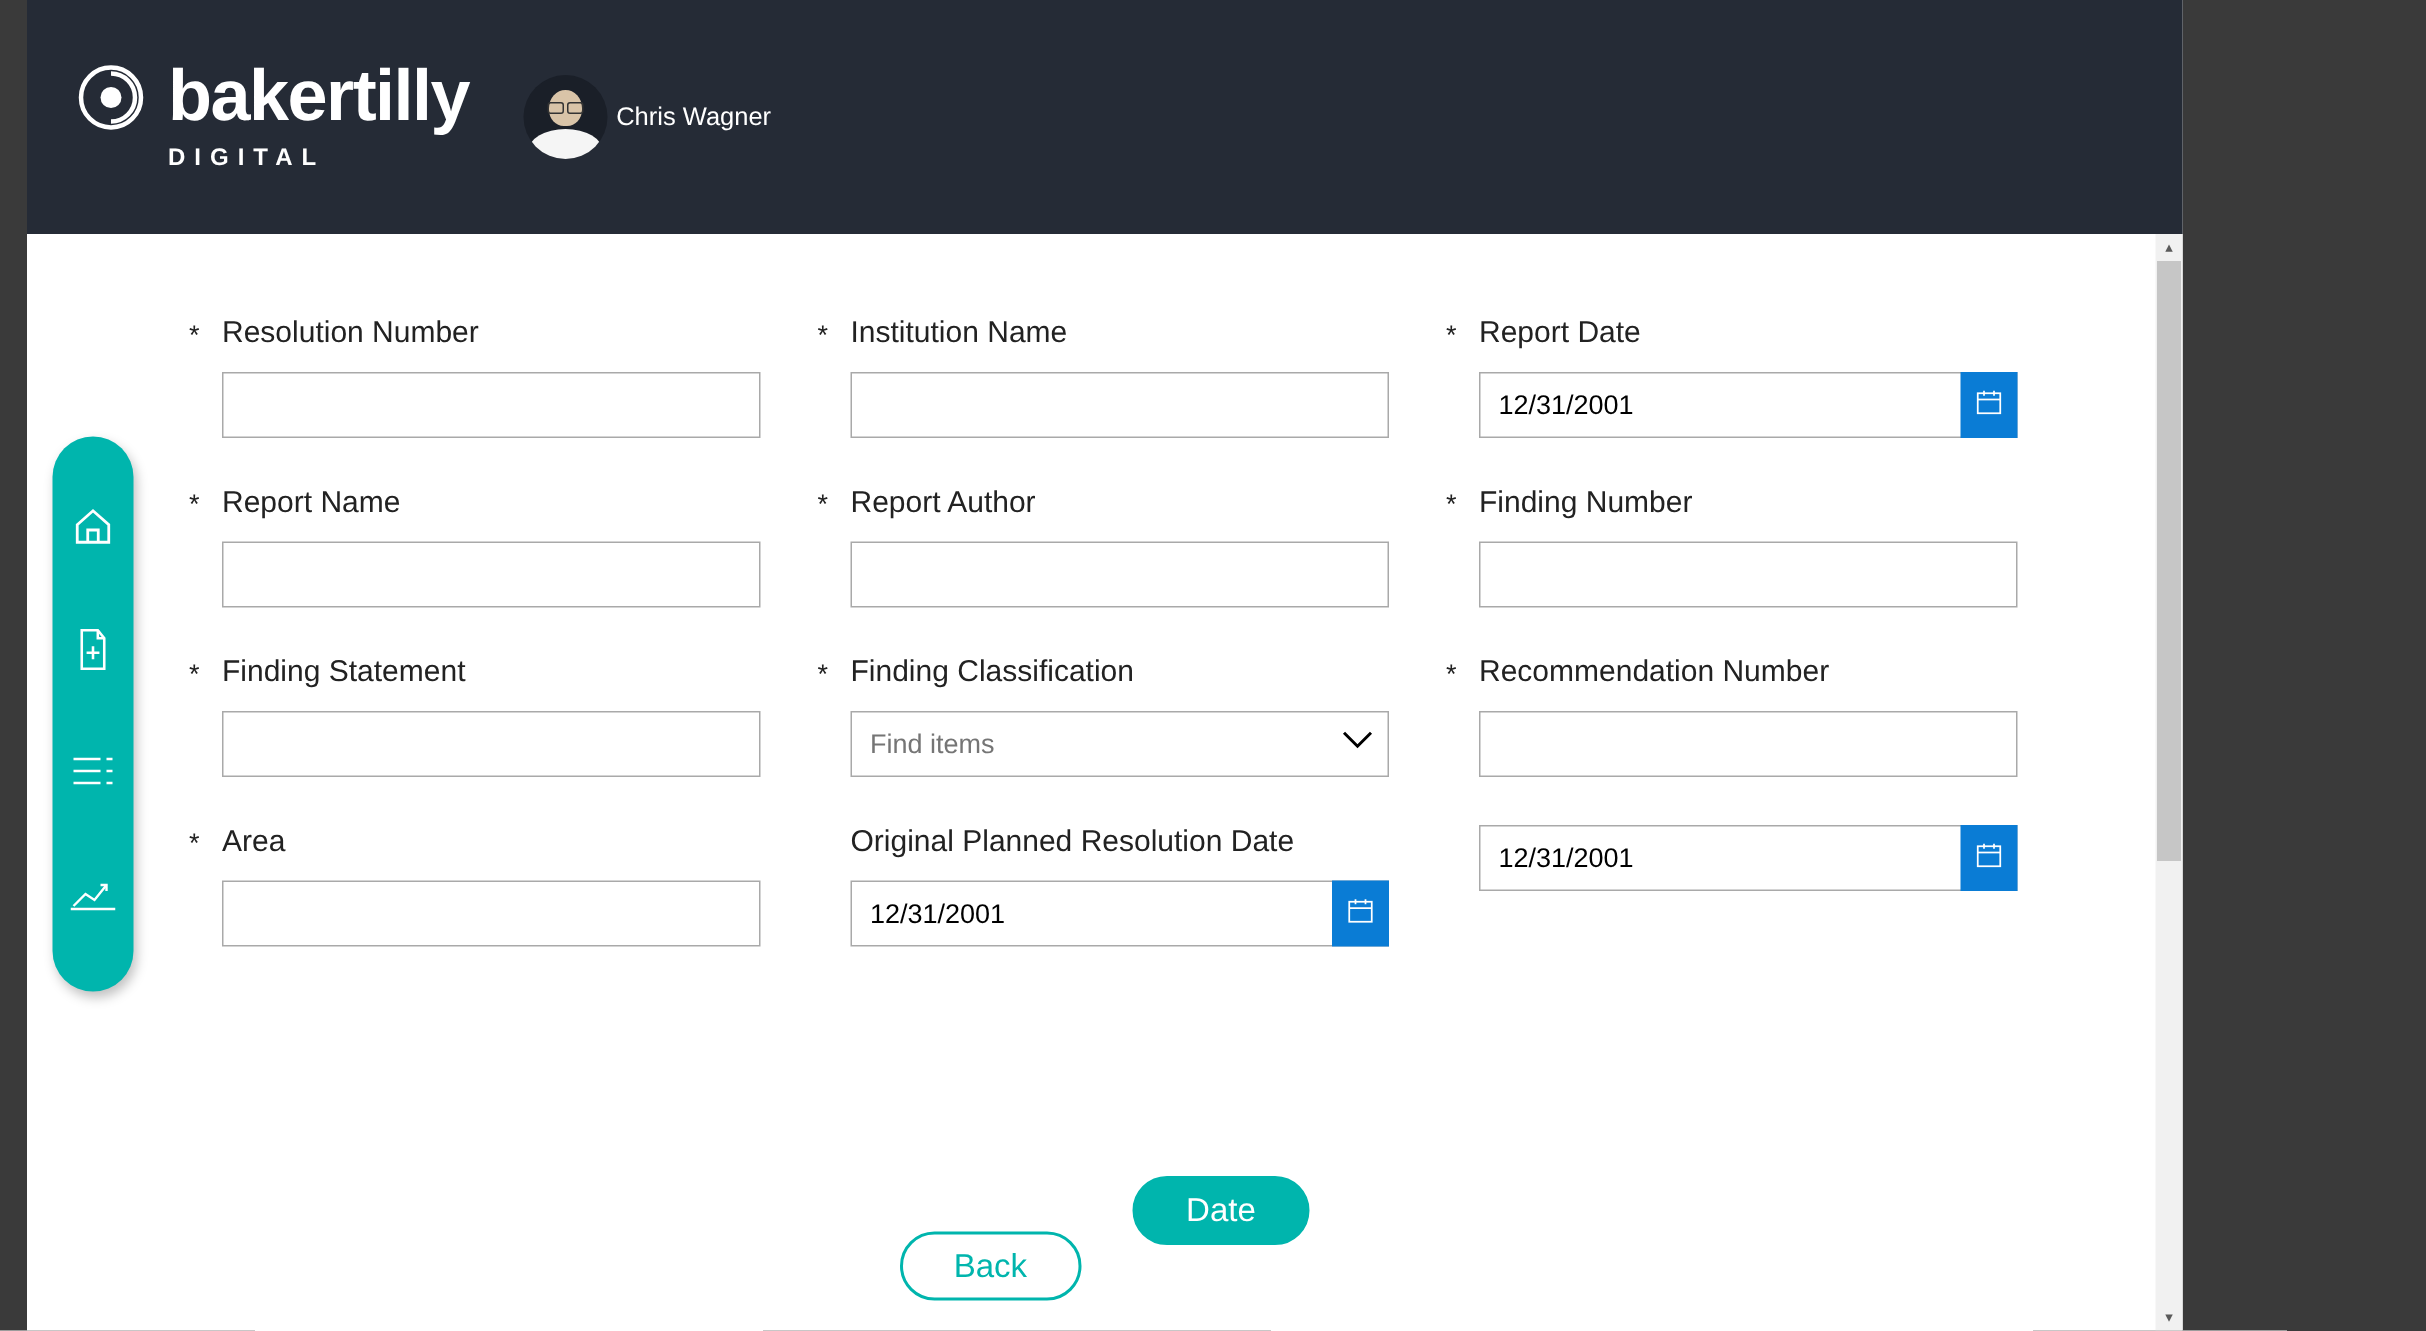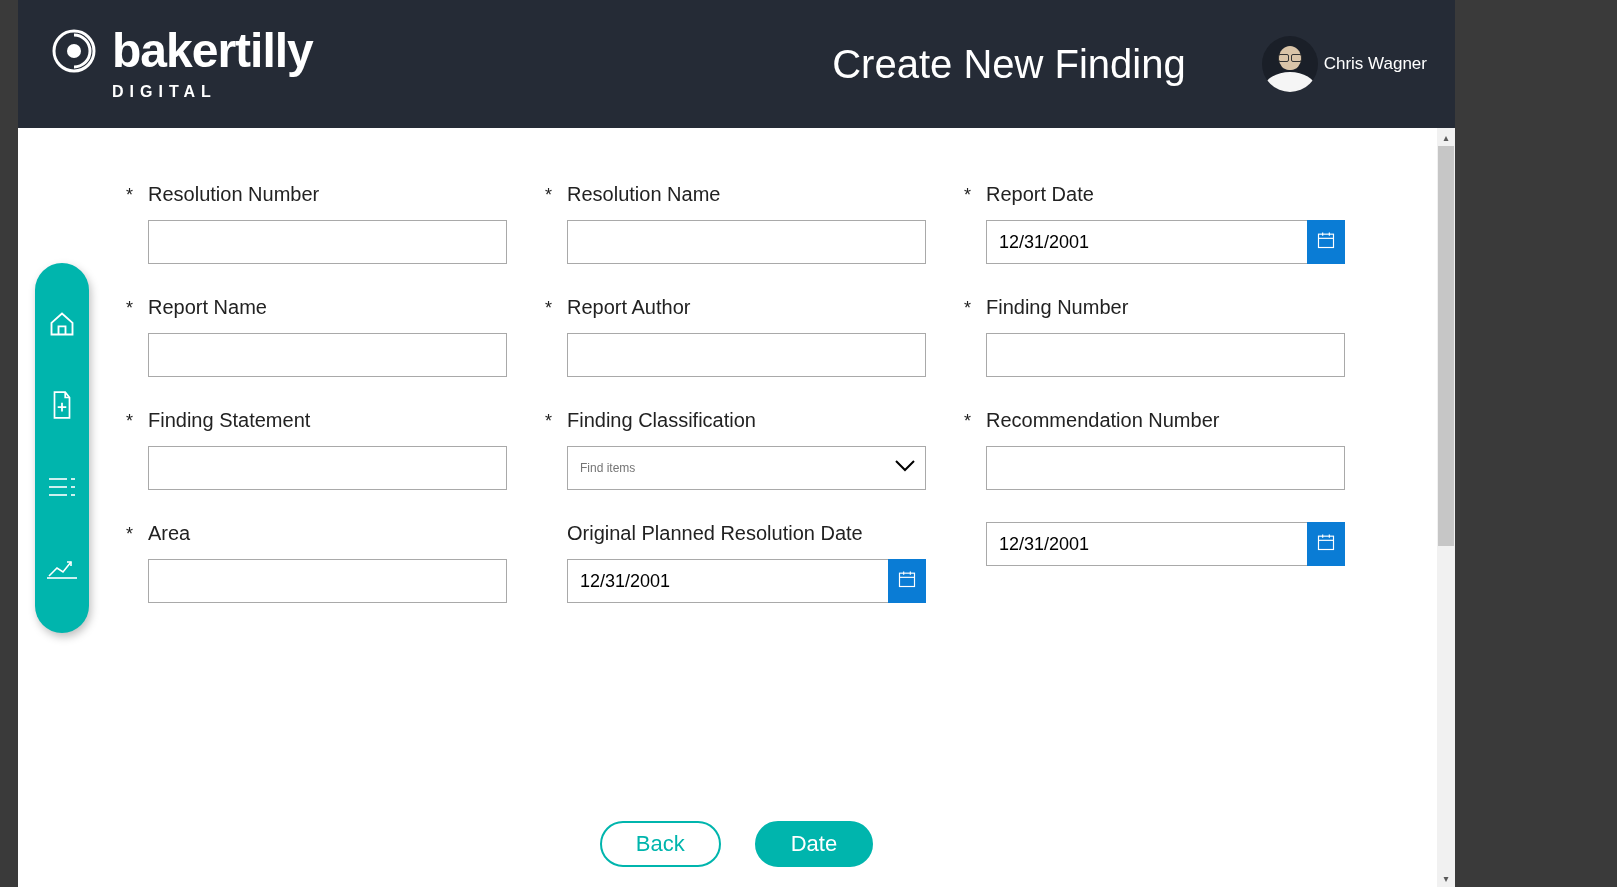--- a/index.html
+++ b/index.html
@@ -15,21 +15,21 @@
     position: absolute;
     left: 18px;
     top: 0;
     width: 1437px;
     height: 887px;
     background: #fff;
     display: flex;
     flex-direction: column;
   }
   .header {
-    height: 128px;
+    height: 156px;
     background: #252b36;
     color: #fff;
     display: flex;
     align-items: center;
     padding: 0 28px 0 32px;
     position: relative;
   }
   .logo-block {
     display: flex;
     align-items: flex-start;
@@ -161,21 +161,21 @@
   }
   .date-wrap { position:relative; }
   .date-btn {
     position:absolute; right:0; top:0; height:44px; width:38px;
     background:#0a7cd5; display:flex; align-items:center; justify-content:center;
     cursor:pointer;
   }
   .date-btn svg { stroke:#fff; fill:none; stroke-width:1.4; }
   .select-wrap { position:relative; }
   .select-input {
-    height:44px; border:1px solid #a9a9a9; width:100%; font-size:12px;
+    height:44px; border:1px solid #a9a9a9; width:100%; font-size:18px;
     padding:0 44px 0 12px; color:#777; background:#fff;
   }
   .select-caret {
     position:absolute; right:10px; top:50%; transform:translateY(-50%);
     pointer-events:none;
   }
   .select-caret svg { stroke:#000; fill:none; stroke-width:2; }
 
   .button-row {
     position:absolute;
@@ -187,21 +187,21 @@
   }
   .btn {
     height: 46px;
     border-radius: 23px;
     font-size: 22px;
     padding: 0 34px;
     cursor:pointer;
     display:flex; align-items:center; justify-content:center;
     border: 2px solid #00b5ad;
   }
-  .btn-outline { background:#fff; color:#00b5ad; }
+  .btn-outline { background:#fff; color:#00b5ad;margin-top:37px; }
   .btn-solid   { background:#00b5ad; color:#fff; }
 
   .right-scroll {
     position:absolute;
     right:0; top:0; bottom:0;
     width:18px;
     background:#f1f1f1;
   }
   .right-scroll-thumb {
     position:absolute; left:1px; right:1px; top:18px; height:400px;
@@ -226,21 +226,20 @@
           <circle cx="24" cy="24" r="20" stroke="#fff" stroke-width="3" fill="none"></circle>
           <path d="M24 8 a16 16 0 0 1 0 32" stroke="#fff" stroke-width="3" fill="none"></path>
           <circle cx="24" cy="24" r="7" fill="#fff"></circle>
         </svg>
       </span>
       <div class="logo-text-wrap">
         <span class="logo-text">bakertilly</span>
         <span class="logo-sub">DIGITAL</span>
       </div>
     </div>
-    <div class="page-title">Create New Finding</div>
     <div class="user-block">
       <div class="avatar">
         <div class="avatar-body"></div>
         <div class="avatar-head"></div>
         <div class="avatar-glasses"></div>
       </div>
       <span class="user-name">Chris Wagner</span>
     </div>
   </div>
 
@@ -293,21 +292,21 @@
           <div class="field-label-row">
               <span class="required-star">*</span>
               <span>Resolution Number</span>
             </div>
           <input class="tx-input" value="" style="">
         </div>
 
         <div class="field">
           <div class="field-label-row">
               <span class="required-star">*</span>
-              <span>Resolution Name</span>
+              <span>Institution Name</span>
             </div>
           <input class="tx-input" value="" style="">
         </div>
 
 
         <div class="field">
           <div class="field-label-row">
               <span class="required-star">*</span>
               <span>Report Date</span>
             </div>

